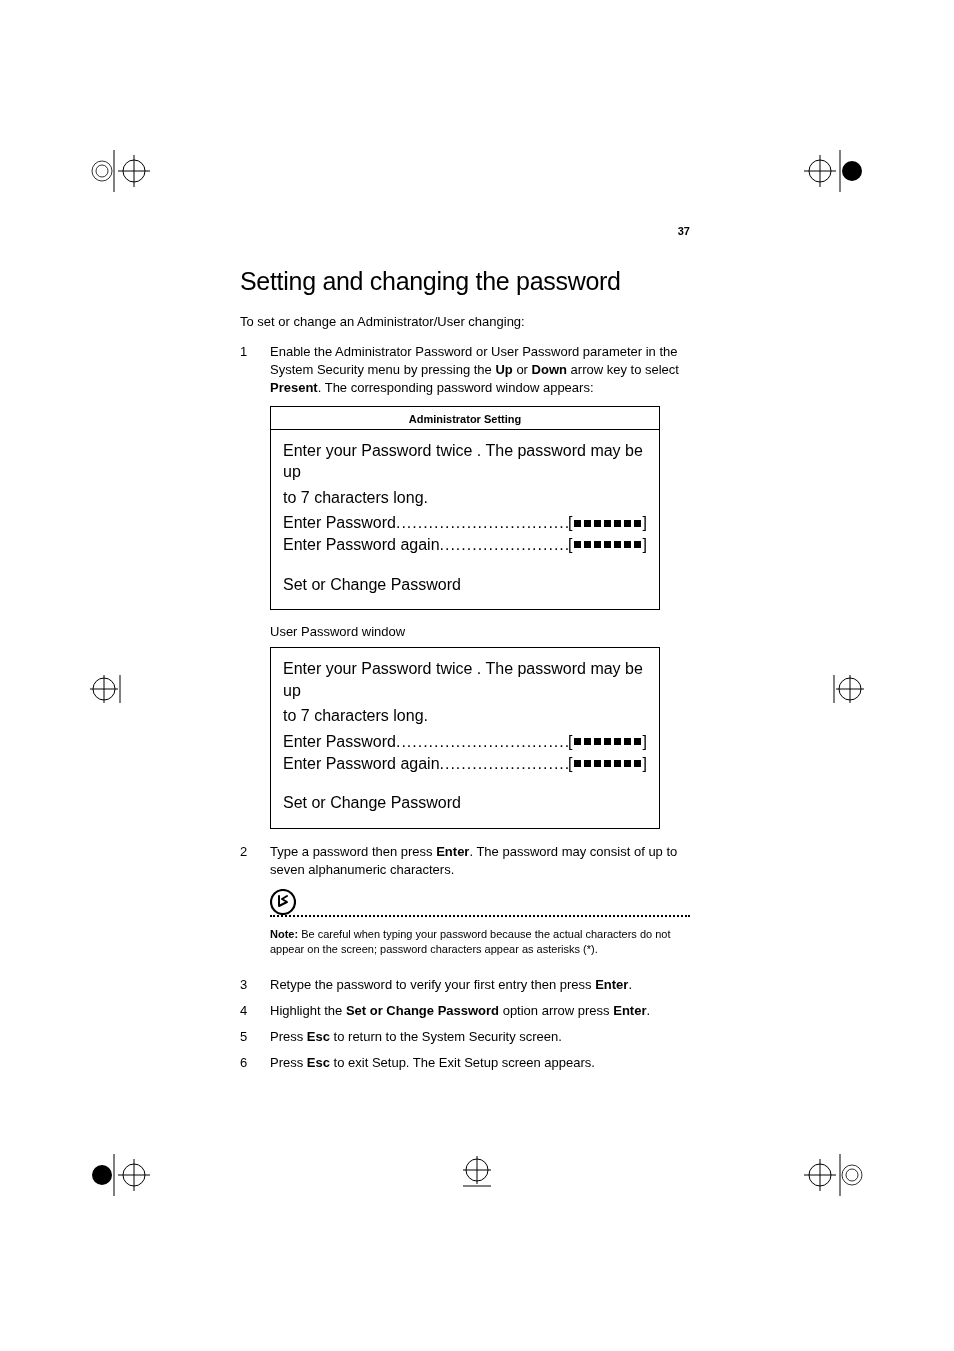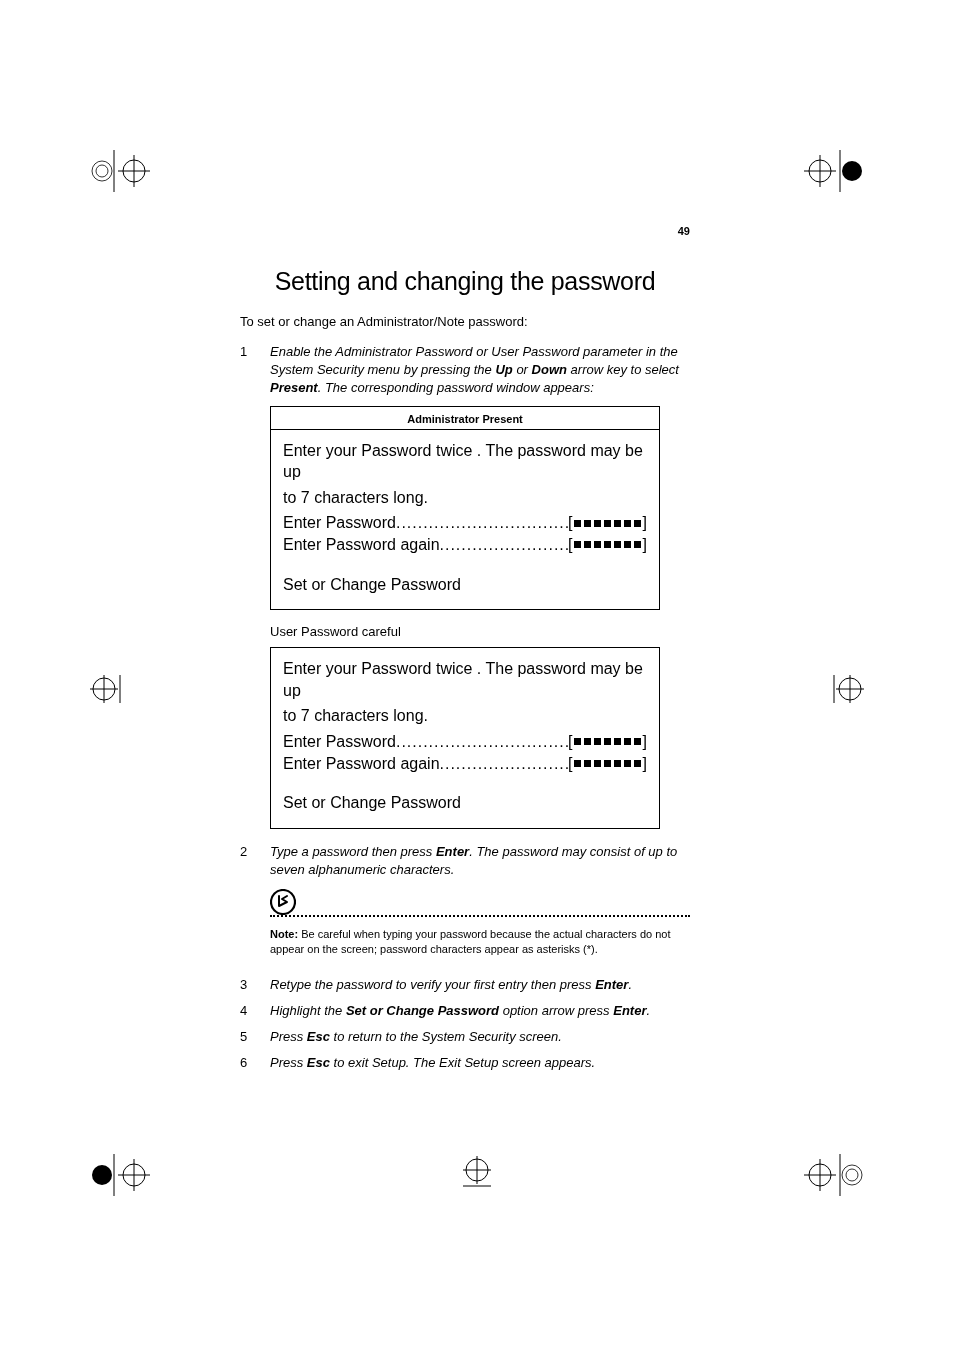--- a/index.html
+++ b/index.html
@@ -41,39 +41,37 @@
       font-size: 11px;
       font-weight: bold;
       text-align: right;
       margin-bottom: 30px;
     }
     h1 {
       font-size: 25px;
       font-weight: normal;
       margin-bottom: 18px;
       letter-spacing: -0.3px;
-      text-align: center;
     }
     .intro {
       font-size: 13px;
       margin-bottom: 14px;
     }
     .step {
       display: flex;
       font-size: 13px;
       margin-bottom: 8px;
       line-height: 1.4;
     }
     .step-num {
       width: 30px;
       flex-shrink: 0;
     }
     .step-body {
       flex: 1;
-      font-style: italic;
     }
     .step-body strong {
       font-weight: bold;
     }
     .subcaption {
       font-size: 13px;
       margin-left: 30px;
       margin-top: 10px;
       margin-bottom: 8px;
     }
@@ -222,54 +220,54 @@
 <div class="print-mark pm-bot-center">
   <svg width="28" height="40" viewBox="0 0 28 40">
     <circle cx="14" cy="14" r="11" fill="none" stroke="#000" stroke-width="1"></circle>
     <line x1="0" y1="14" x2="28" y2="14" stroke="#000"></line>
     <line x1="14" y1="0" x2="14" y2="28" stroke="#000"></line>
     <line x1="0" y1="30" x2="28" y2="30" stroke="#000"></line>
   </svg>
 </div>
 
 <div class="page">
-  <div class="page-number">49</div>
+  <div class="page-number">37</div>
 
   <h1>Setting and changing the password</h1>
 
-  <p class="intro">To set or change an Administrator/Note password:</p>
+  <p class="intro">To set or change an Administrator/User changing:</p>
 
   <div class="step">
     <div class="step-num">1</div>
     <div class="step-body">
       <span>Enable the Administrator Password or User Password parameter in the System Security menu by pressing the </span><strong>Up</strong><span> or </span><strong>Down</strong><span> arrow key to select </span><strong>Present</strong><span>.  The corresponding password window appears:</span>
     </div>
   </div>
 
 
   <div class="dialog">
-    <div class="dialog-title">Administrator Present</div>
+    <div class="dialog-title">Administrator Setting</div>
     <div class="dialog-body">
       <div class="instr">Enter your Password twice . The password may be up</div>
       <div class="instr">to 7 characters long.</div>
       <div class="pw-line">
         <span class="pw-label">Enter Password</span>
         <span class="pw-dots">...............................................................</span>
         <span class="pw-mask">[ <span class="sq"></span><span class="sq"></span><span class="sq"></span><span class="sq"></span><span class="sq"></span><span class="sq"></span><span class="sq"></span> ]</span>
       </div>
       <div class="pw-line">
         <span class="pw-label">Enter Password again</span>
         <span class="pw-dots">...............................................................</span>
         <span class="pw-mask">[ <span class="sq"></span><span class="sq"></span><span class="sq"></span><span class="sq"></span><span class="sq"></span><span class="sq"></span><span class="sq"></span> ]</span>
       </div>
       <div class="set-change">Set or Change Password</div>
     </div>
   </div>
 
-  <p class="subcaption">User Password careful</p>
+  <p class="subcaption">User Password window</p>
 
   <div class="dialog">
     <div class="dialog-body">
       <div class="instr">Enter your Password twice . The password may be up</div>
       <div class="instr">to 7 characters long.</div>
       <div class="pw-line">
         <span class="pw-label">Enter Password</span>
         <span class="pw-dots">...............................................................</span>
         <span class="pw-mask">[ <span class="sq"></span><span class="sq"></span><span class="sq"></span><span class="sq"></span><span class="sq"></span><span class="sq"></span><span class="sq"></span> ]</span>
       </div>

